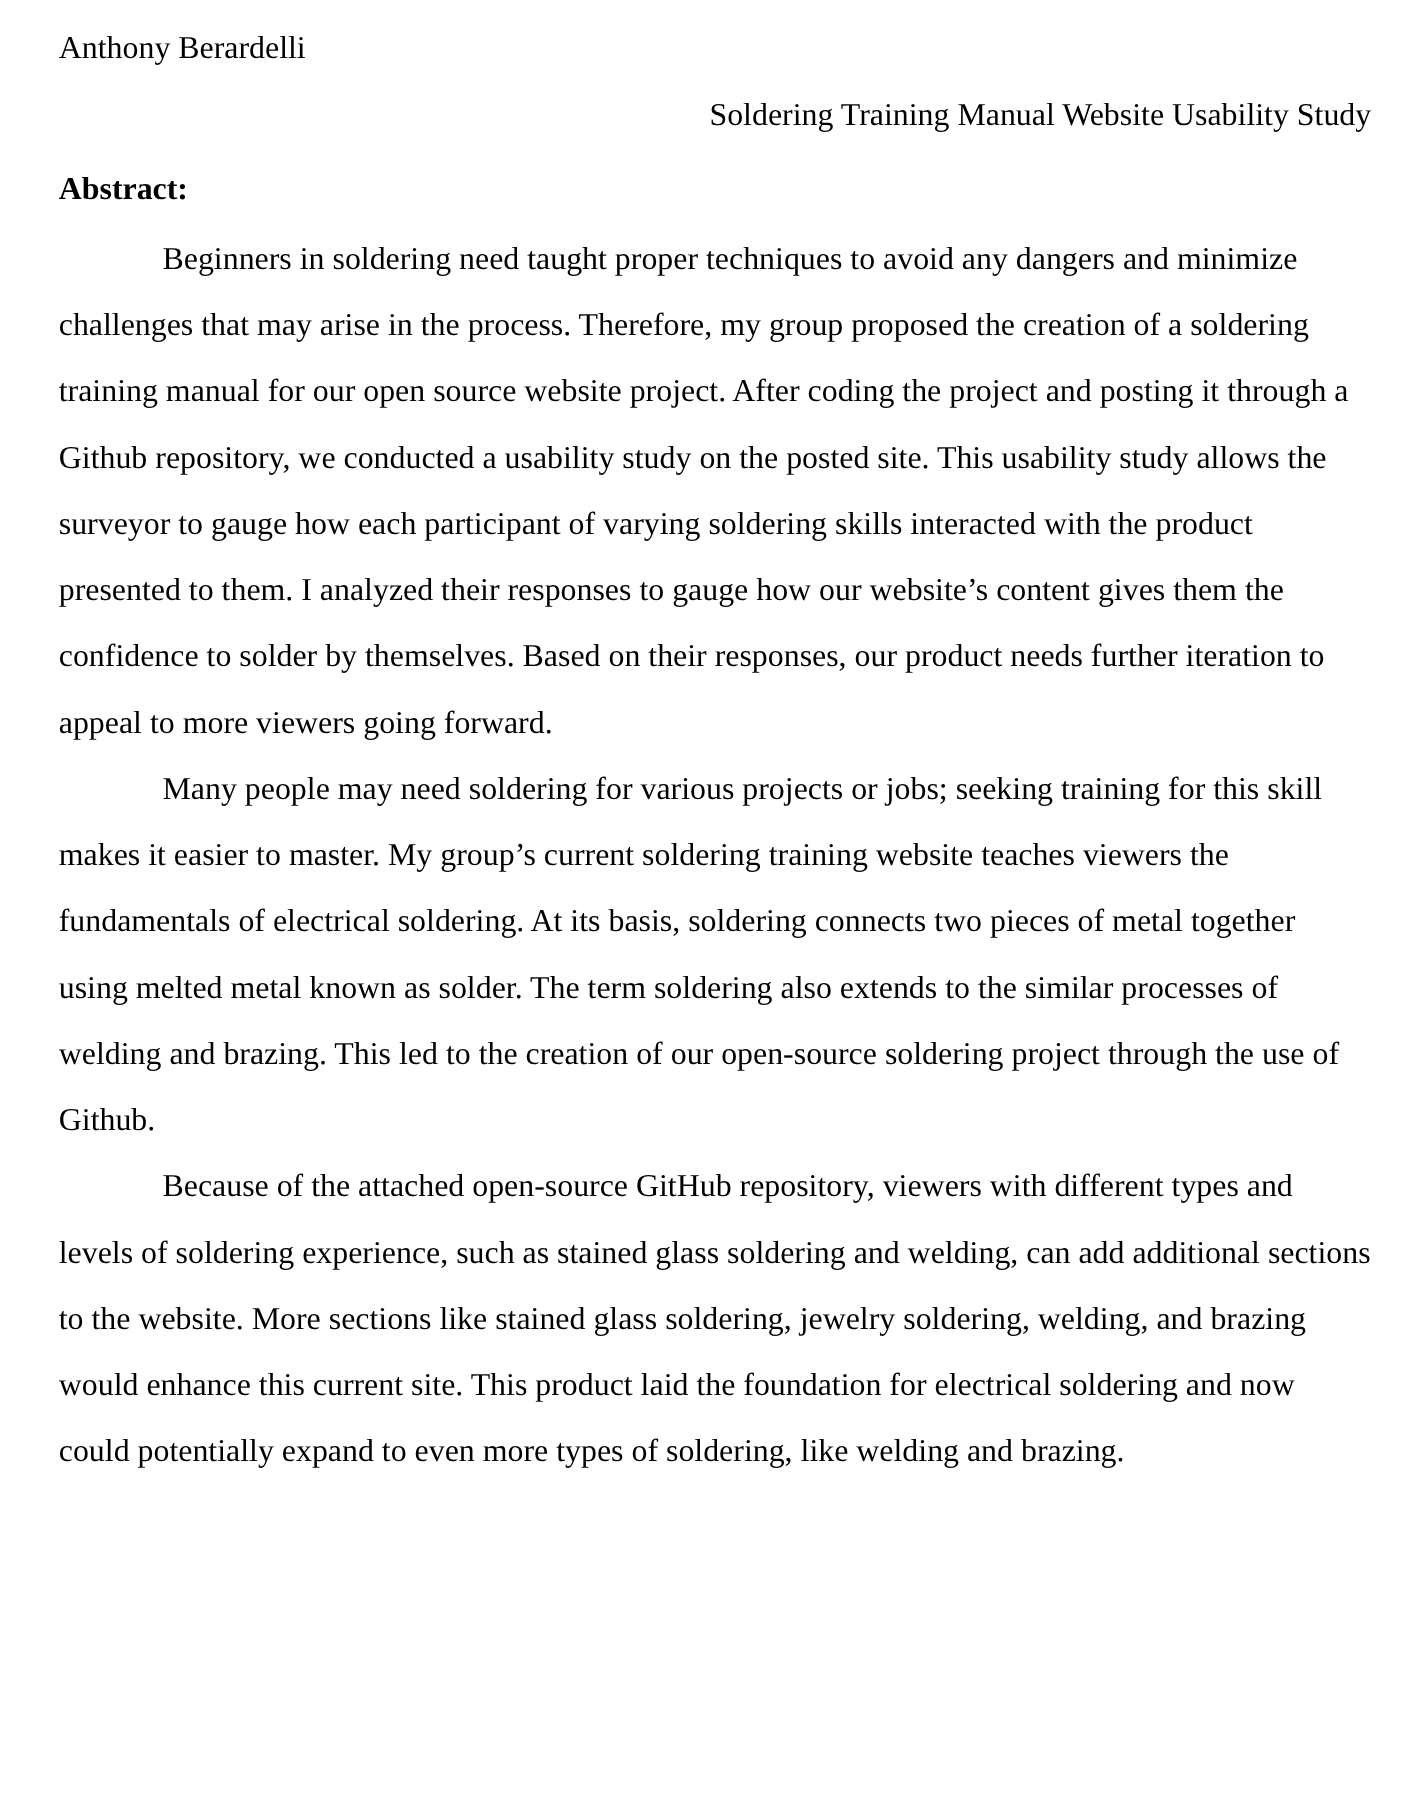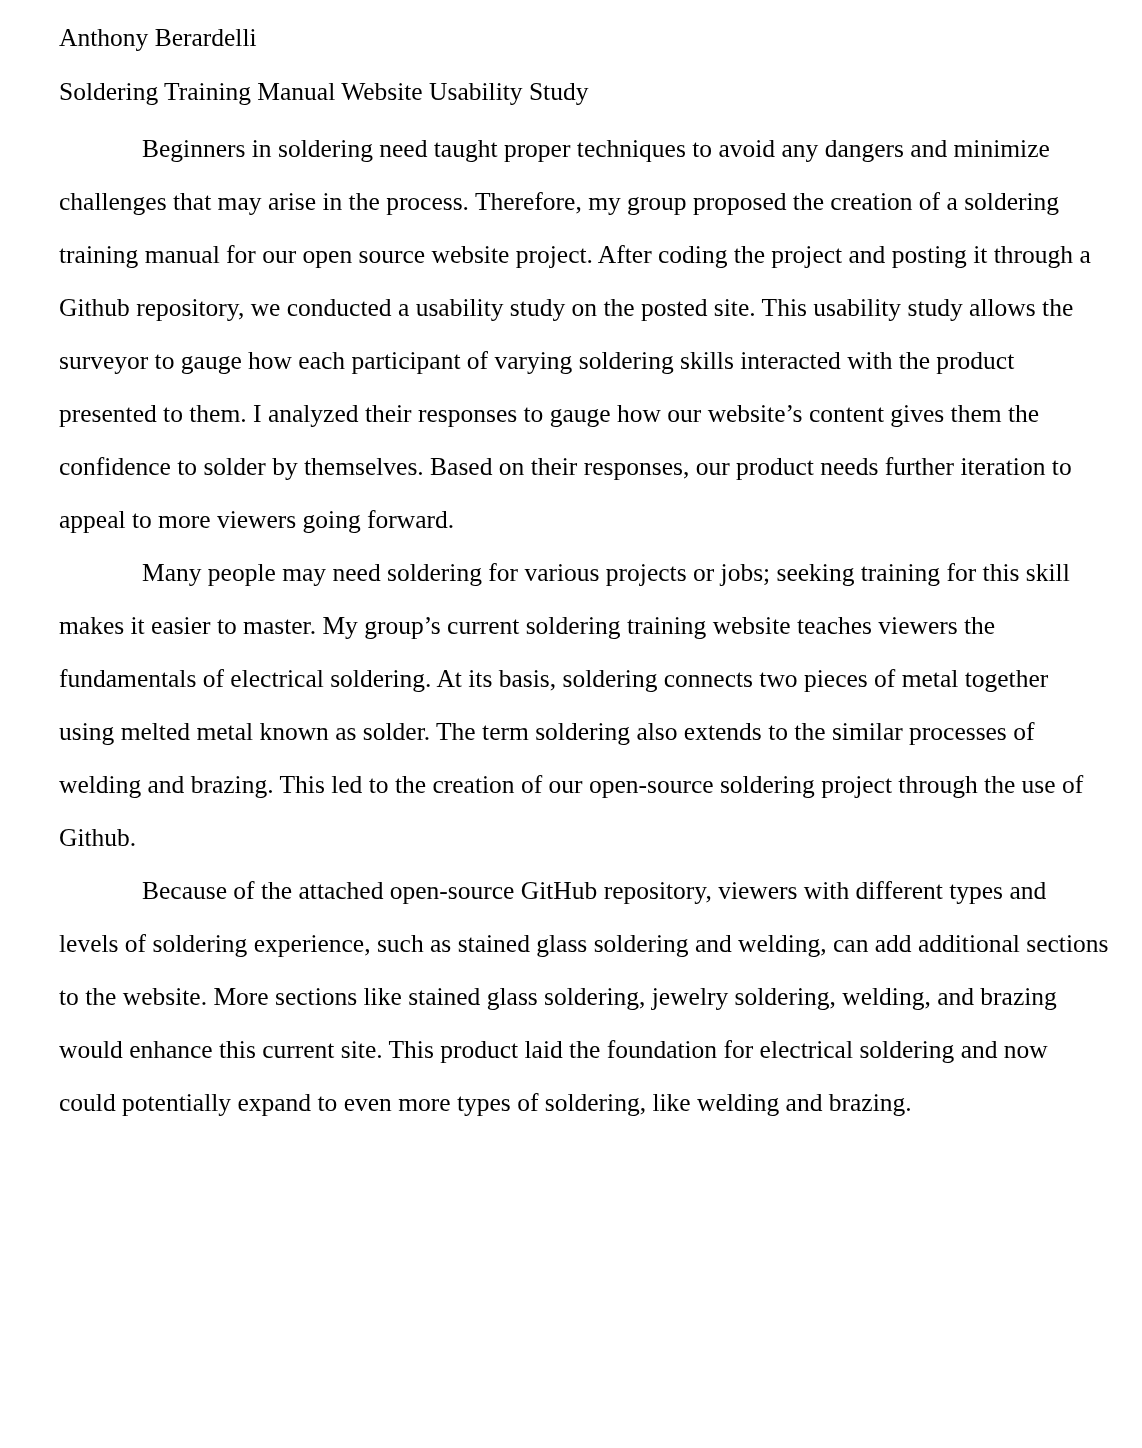--- a/index.html
+++ b/index.html
@@ -17,42 +17,42 @@
     position: relative;
     width: 1142px;
     height: 1448px;
     background: #ffffff;
     overflow: hidden;
     box-sizing: border-box;
     padding: 0;
   }
   .content {
     position: absolute;
-    left: 59px;
+    left: 47px;
     top: 14px;
     width: 1050px;
   }
   .doc-line,
   .doc-para,
   .doc-heading,
   .doc-title,
   .doc-author {
     font-size: 25.5px;
     line-height: 61.5px;
     margin: 0;
     padding: 0;
     text-align: left;
     white-space: pre-wrap;
     word-spacing: 0px;
   }
   .doc-author {
     line-height: 48px;
   }
   .doc-title {
-    text-align: left;
+    text-align: right;
     line-height: 60px;
   }
   .doc-heading {
     font-weight: bold;
     line-height: 58px;
   }
   .doc-para {
     text-indent: 83px;
     line-height: 53px;
   }
@@ -60,20 +60,21 @@
 </head>
 <body>
 
 <div class="page">
   <div class="content">
 
     <div class="doc-author">Anthony Berardelli</div>
 
     <div class="doc-title">Soldering Training Manual Website Usability Study</div>
 
+    <div class="doc-heading">Abstract:</div>
 
     <p class="doc-para">Beginners in soldering need taught proper techniques to avoid any dangers and minimize challenges that may arise in the process. Therefore, my group proposed the creation of a soldering training manual for our open source website project. After coding the project and posting it through a Github repository, we conducted a usability study on the posted site. This usability study allows the surveyor to gauge how each participant of varying soldering skills interacted with the product presented to them. I analyzed their responses to gauge how our website’s content gives them the confidence to solder by themselves. Based on their responses, our product needs further iteration to appeal to more viewers going forward.</p>
 
 
     <p class="doc-para">Many people may need soldering for various projects or jobs; seeking training for this skill makes it easier to master. My group’s current soldering training website teaches viewers the fundamentals of electrical soldering. At its basis, soldering connects two pieces of metal together using melted metal known as solder. The term soldering also extends to the similar processes of welding and brazing. This led to the creation of our open-source soldering project through the use of Github.</p>
 
     <p class="doc-para">Because of the attached open-source GitHub repository, viewers with different types and levels of soldering experience, such as stained glass soldering and welding, can add additional sections to the website. More sections like stained glass soldering, jewelry soldering, welding, and brazing would enhance this current site. This product laid the foundation for electrical soldering and now could potentially expand to even more types of soldering, like welding and brazing.</p>
 
   </div>
 </div>

